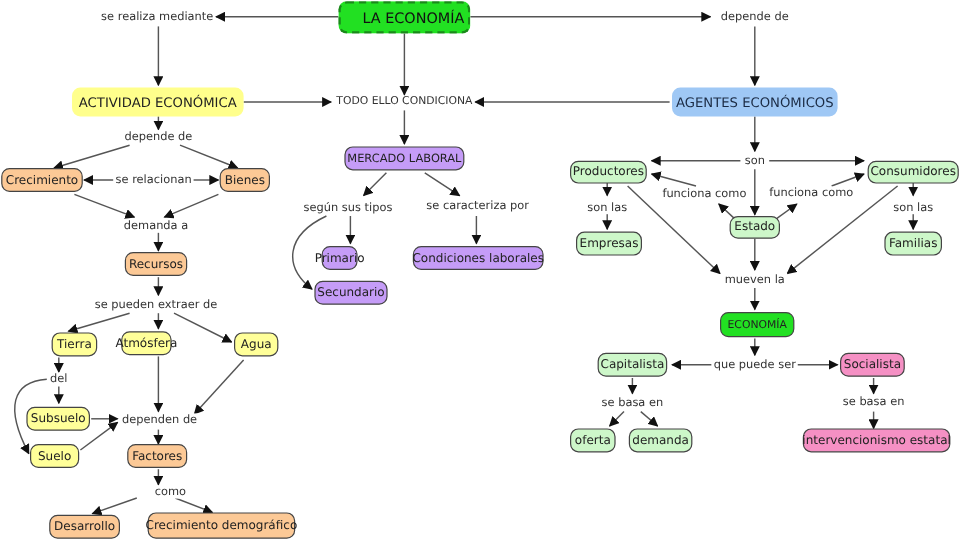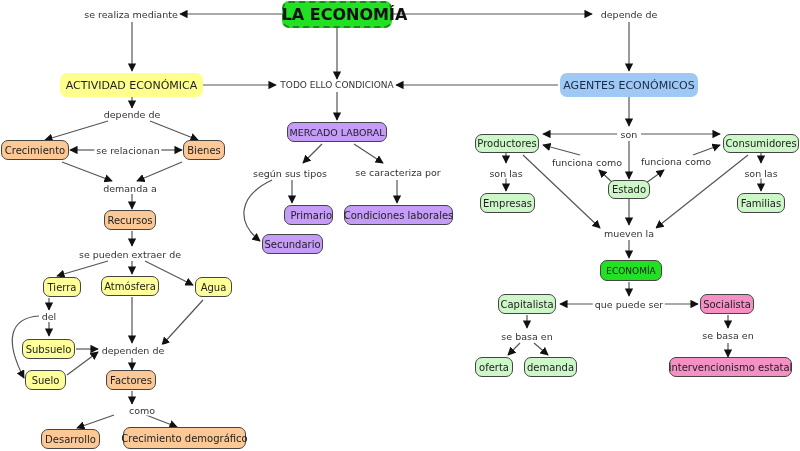--- a/index.html
+++ b/index.html
@@ -1,20 +1,20 @@
 <!DOCTYPE html>
 <html><head>
 <meta charset="utf-8">
 <style>
   html,body{margin:0;padding:0;background:#ffffff;}
   #map{position:relative;width:800px;height:451px;overflow:hidden;background:#ffffff;font-family:"DejaVu Sans",sans-serif;}
   #edges{position:absolute;left:0;top:0;width:800px;height:451px;}
   .node{position:absolute;box-sizing:border-box;border-radius:7px;display:flex;align-items:center;justify-content:center;font-size:10px;color:#222;white-space:nowrap;border:1.3px solid #444;}
   .lbl{position:absolute;transform:translate(-50%,-50%);font-size:9.5px;color:#333;background:#fff;padding:0 2px;white-space:nowrap;}
-  .root{background:#22e022;border:2px dashed #1a8a1a;font-weight:bold;font-size:16px;color:#111;padding-left:15px;}
+  .root{background:#22e022;border:2px dashed #1a8a1a;font-weight:normal;font-size:12px;color:#111;padding-left:15px;}
   .main{font-size:11px;border:none;}
   .yellow{background:#ffff99;}
   .yellow-main{background:#ffff8c;}
   .blue-main{background:#9fc8f5;color:#1b2b44;}
   .orange{background:#fcc996;}
   .purple{background:#c59cf7;}
   .green{background:#cdf7c9;}
   .green-strong{background:#22e022;font-size:9px;}
   .pink{background:#f590c4;}
 </style>
@@ -113,21 +113,21 @@
   <div class="node orange" style="left:183px;top:140px;width:42px;height:20px;">
       <span>Bienes</span>
     </div>
   <div class="node orange" style="left:104px;top:210px;width:52px;height:20px;">
       <span>Recursos</span>
     </div>
 
   <div class="node yellow" style="left:30px;top:277px;width:38px;height:20px;margin-left:13px;">
       <span>Tierra</span>
     </div>
-  <div class="node yellow" style="left:101px;top:276px;width:58px;height:20px;">
+  <div class="node yellow" style="left:101px;top:276px;width:42px;height:20px;">
       <span>Atmósfera</span>
     </div>
   <div class="node yellow" style="left:195px;top:277px;width:37px;height:20px;">
       <span>Agua</span>
     </div>
   <div class="node yellow" style="left:22px;top:339px;width:53px;height:20px;">
       <span>Subsuelo</span>
     </div>
   <div class="node yellow" style="left:25px;top:370px;width:41px;height:20px;">
       <span>Suelo</span>
@@ -138,21 +138,21 @@
   <div class="node orange" style="left:41px;top:429px;width:59px;height:20px;">
       <span>Desarrollo</span>
     </div>
   <div class="node orange" style="left:123px;top:427px;width:123px;height:22px;">
       <span>Crecimiento demográfico</span>
     </div>
 
   <div class="node purple" style="left:287px;top:122px;width:100px;height:20px;font-size:9.5px;">
       <span>MERCADO LABORAL</span>
     </div>
-  <div class="node purple" style="left:284px;top:205px;width:49px;height:20px;justify-content:flex-end;">
+  <div class="node purple" style="left:268px;top:205px;width:30px;height:20px;">
       <span>Primario</span>
     </div>
   <div class="node purple" style="left:262px;top:234px;width:61px;height:20px;">
       <span>Secundario</span>
     </div>
   <div class="node purple" style="left:344px;top:205px;width:109px;height:20px;">
       <span>Condiciones laborales</span>
     </div>
 
   <div class="node green" style="left:475px;top:134px;width:64px;height:19px;">

